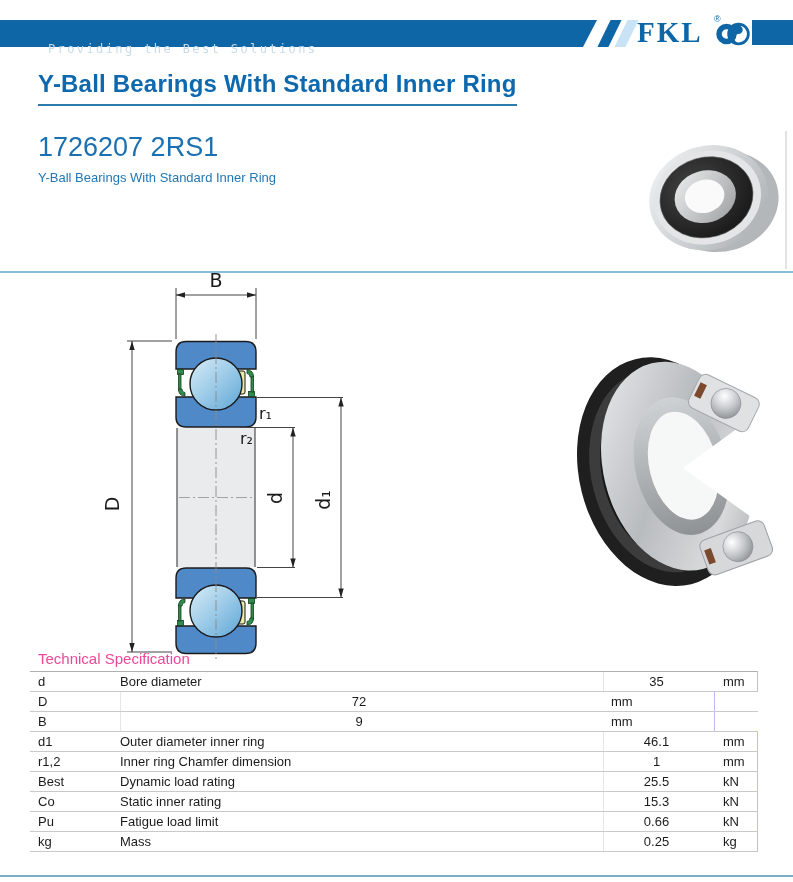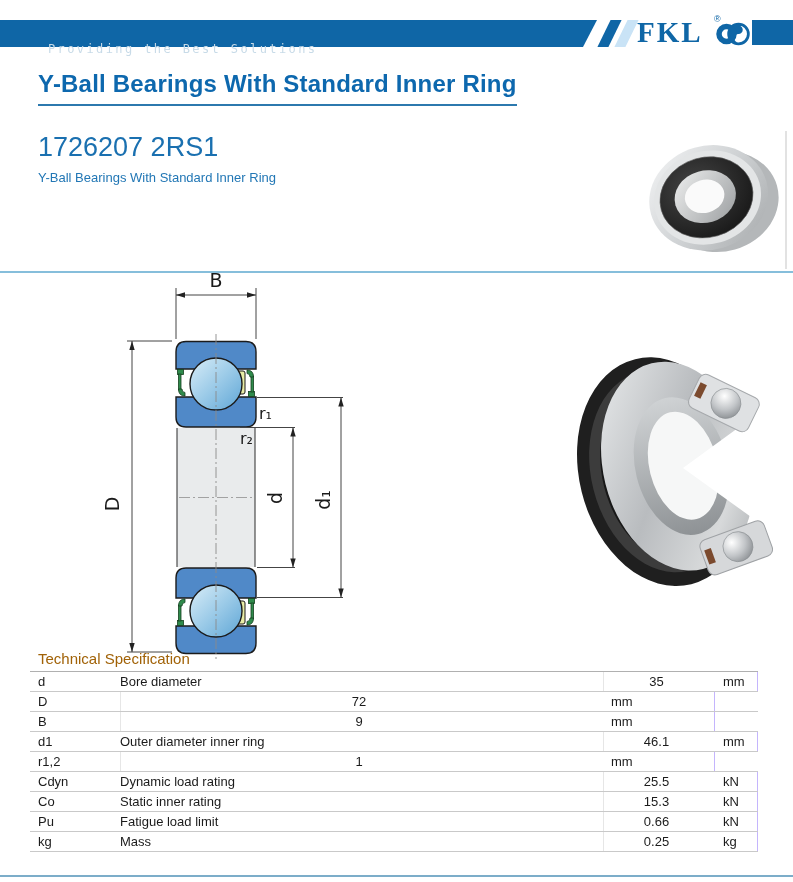--- a/index.html
+++ b/index.html
@@ -35,21 +35,21 @@
   
   .divider{position:absolute;left:0;top:271px;width:793px;height:2px;background:#86bedb;}
   .footer-line{position:absolute;left:0;top:875px;width:793px;height:2px;background:#7cadc9;}
 
   
   .drawing{position:absolute;left:105px;top:272px;}
   .render3d{position:absolute;left:575px;top:335px;}
   .drawing text{font-family:"DejaVu Sans",sans-serif;fill:#1a1a1a;}
 
   
-  .spec-title{position:absolute;left:38px;top:650px;font-size:15px;color:#a16207;}
+  .spec-title{position:absolute;left:38px;top:650px;font-size:15px;color:#ec4899;}
   .spec-table{position:absolute;left:30px;top:671px;width:728px;border-top:1px solid #b0b0b0;}
   .spec-row{display:grid;grid-template-columns:90px 483px 112px 43px;height:19px;
             line-height:19px;font-size:13px;color:#1b1b1b;border-bottom:1px solid #c9c9c9;}
   .spec-row .sym{padding-left:8px;}
   .spec-row .val{text-align:center;border-left:1px solid #e6e6e6;padding-right:6px;}
   .spec-row .unit{padding-left:8px;border-right:1px solid #c4b5fd;}
 </style>
 </head>
 <body>
 
@@ -248,26 +248,27 @@
 
       <div class="spec-row">
         <div class="sym">d1</div>
         <div class="desc">Outer diameter inner ring</div>
         <div class="val">46.1</div>
         <div class="unit">mm</div>
       </div>
 
       <div class="spec-row">
         <div class="sym">r1,2</div>
+        <div class="desc">Inner ring Chamfer dimension</div>
         <div class="val">1</div>
         <div class="unit">mm</div>
       </div>
 
       <div class="spec-row">
-        <div class="sym">Cdyn</div>
+        <div class="sym">Best</div>
         <div class="desc">Dynamic load rating</div>
         <div class="val">25.5</div>
         <div class="unit">kN</div>
       </div>
 
       <div class="spec-row">
         <div class="sym">Co</div>
         <div class="desc">Static inner rating</div>
         <div class="val">15.3</div>
         <div class="unit">kN</div>

